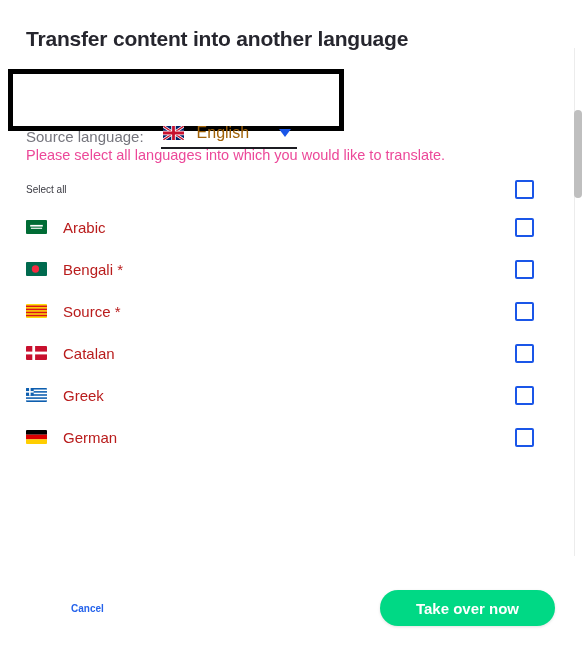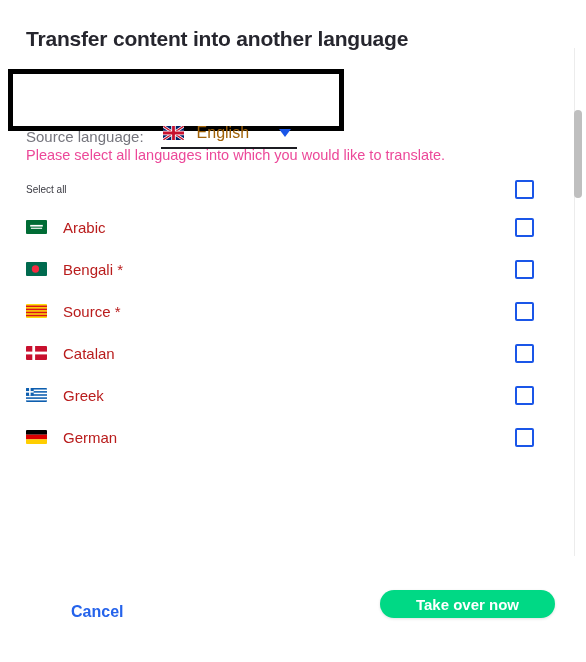--- a/index.html
+++ b/index.html
@@ -186,35 +186,35 @@
     left: 0;
     bottom: 0;
     width: 586px;
     height: 86px;
     background: #ffffff;
   }
   .btn-cancel {
     position: absolute;
     left: 67px;
     top: 21px;
-    font-size: 16px;
+    font-size: 10px;
     font-weight: bold;
     color: #2563eb;
     background: none;
     border: none;
     cursor: pointer;
     font-family: inherit;
     padding: 6px 4px;
   }
   .btn-primary {
     position: absolute;
     left: 380px;
     top: 14px;
     width: 175px;
-    height: 28px;
+    height: 36px;
     background: #00d985;
     color: #ffffff;
     font-size: 15px;
     font-weight: bold;
     border: none;
     border-radius: 18px;
     cursor: pointer;
     font-family: inherit;
     box-shadow: 0 1px 3px rgba(0,0,0,0.12);
   }

